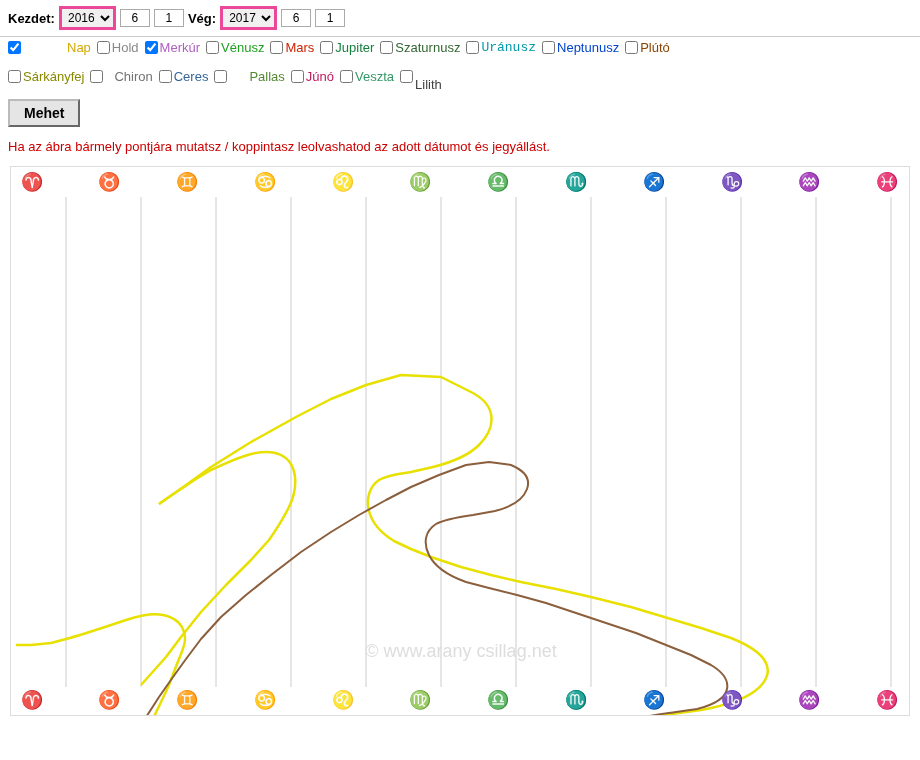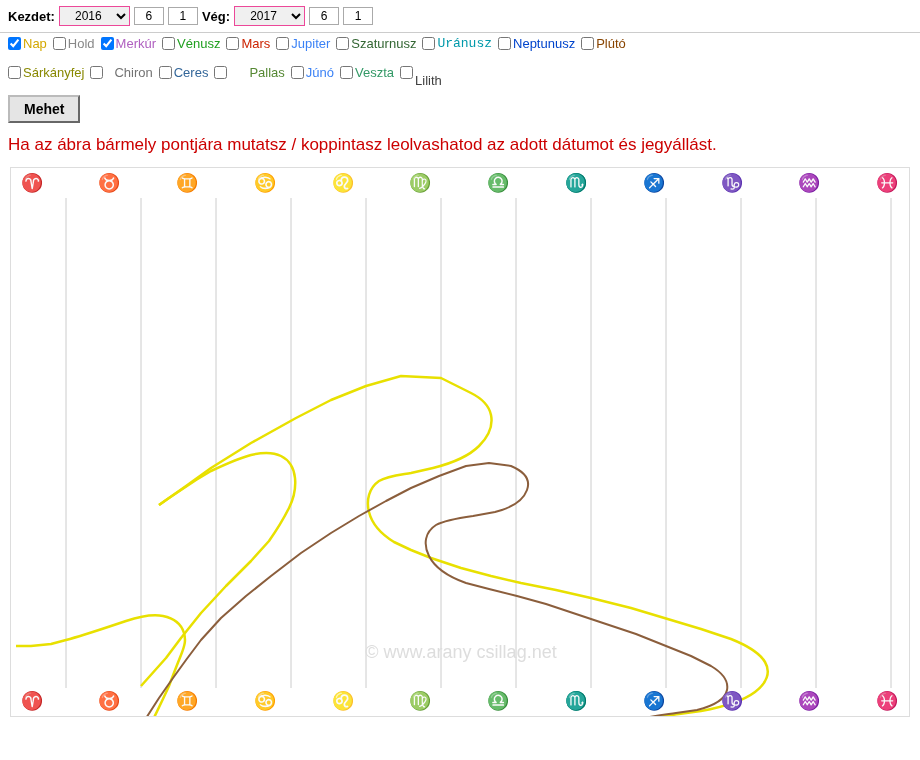--- a/index.html
+++ b/index.html
@@ -21,22 +21,22 @@
       flex-wrap: wrap;
     }
 
     .label-text {
       font-weight: bold;
       color: #000;
     }
 
     .top-bar select {
       font-size: 12px;
-      padding: 1px 11px;
-      border: 1px solid #ec4899;
+      padding: 1px 2px;
+      border: 3px solid #ec4899;
       background: #f0f0f0;
     }
 
     .top-bar input[type="text"] {
       width: 30px;
       font-size: 12px;
       border: 1px solid #aaa;
       padding: 1px 2px;
       text-align: center;
     }
@@ -66,21 +66,21 @@
       background: #e5e5e5;
       border: 2px outset #bbb;
       cursor: pointer;
       color: #000;
       font-weight: bold;
     }
 
     .info-text {
       color: #cc0000;
       padding: 8px 0 4px 8px;
-      font-size: 17px;
+      font-size: 13px;
     }
 
     .chart-area {
       position: relative;
       width: 900px;
       height: 550px;
       margin: 8px auto;
       border: 1px solid #ddd;
       background: #fff;
       overflow: hidden;
@@ -115,41 +115,41 @@
     <option>2017</option>
     <option>2018</option>
   </select>
   <input type="text" value="6" style="">
   <input type="text" value="1" style="">
 </div>
 
 <div class="checkboxes-row1">
   <div class="cb-item">
     <input type="checkbox" checked="" style="">
-    <span style="color:#d4a800;">Nap</span>
+    <span style="color:#d4a800;margin-left:44px;">Nap</span>
   </div>
   <div class="cb-item">
     <input type="checkbox" style="">
     <span style="color:#888;">Hold</span>
   </div>
   <div class="cb-item">
     <input type="checkbox" checked="" style="">
     <span style="color:#b060c0;">Merkúr</span>
   </div>
   <div class="cb-item">
     <input type="checkbox" style="">
     <span style="color:#20a020;">Vénusz</span>
   </div>
   <div class="cb-item">
     <input type="checkbox" style="">
     <span style="color:#cc2200;">Mars</span>
   </div>
   <div class="cb-item">
     <input type="checkbox" style="">
-    <span style="color:#3b82f6;">Jupiter</span>
+    <span style="color:#15803d;">Jupiter</span>
   </div>
   <div class="cb-item">
     <input type="checkbox" style="">
     <span style="color:#336633;text-align:right;">Szaturnusz</span>
   </div>
   <div class="cb-item">
     <input type="checkbox" style="">
     <span style="color:#0099aa;font-family:Liberation Mono, monospace;">Uránusz</span>
   </div>
   <div class="cb-item">
@@ -174,21 +174,21 @@
   <div class="cb-item">
     <input type="checkbox" style="">
     <span style="color:#336699;">Ceres</span>
   </div>
   <div class="cb-item">
     <input type="checkbox" style="">
     <span style="color:#558833;margin-left:20px;">Pallas</span>
   </div>
   <div class="cb-item">
     <input type="checkbox" style="">
-    <span style="color:#3b82f6;text-align:center;">Júnó</span>
+    <span style="color:#be185d;text-align:center;">Júnó</span>
   </div>
   <div class="cb-item">
     <input type="checkbox" style="">
     <span style="color:#339966;">Veszta</span>
   </div>
   <div class="cb-item">
     <input type="checkbox" style="">
     <span style="color:#404040;margin-top:16px;">Lilith</span>
   </div>
 </div>

